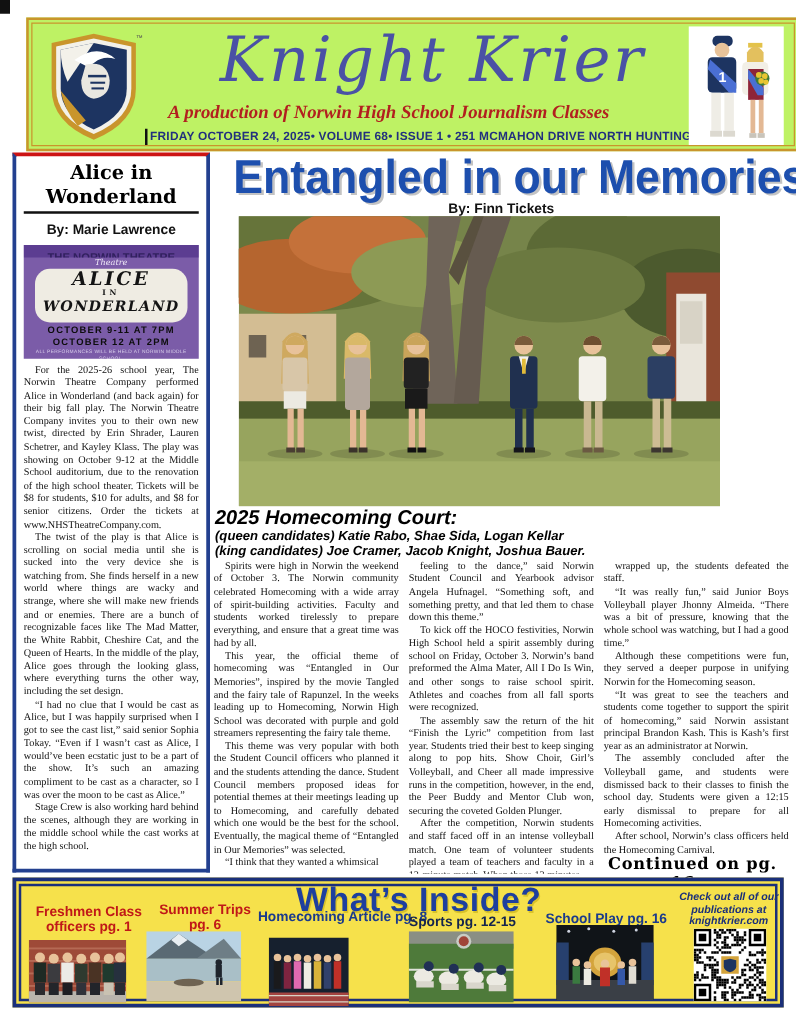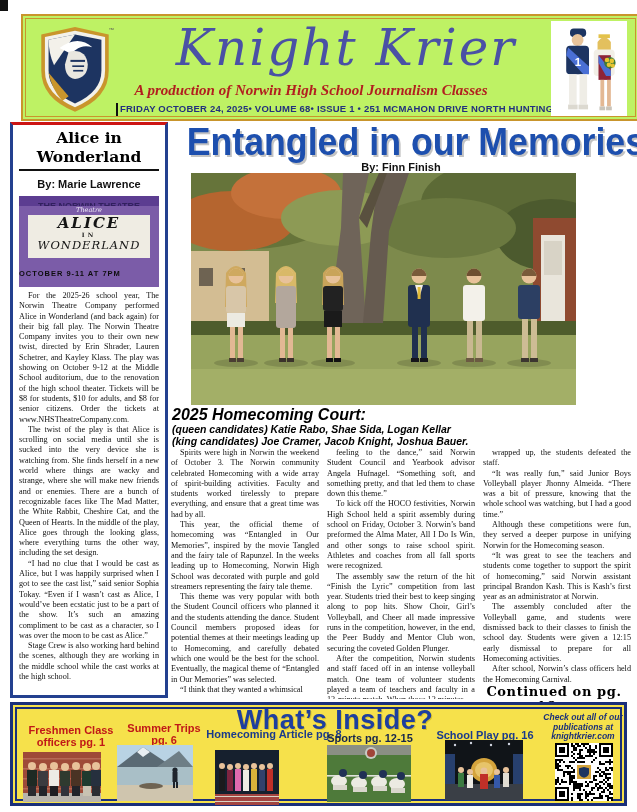--- a/index.html
+++ b/index.html
@@ -29,27 +29,27 @@
              border:3px solid #23408f;border-top:3px solid #cc1414;background:#fff;
              box-sizing:border-box;padding:3px 6px;}
   .alice-title{font-family:"DejaVu Serif",serif;font-weight:bold;font-size:15.5px;
                text-align:center;color:#000;border-bottom:2px solid #111;padding-bottom:3px;}
   .alice-byline{text-align:center;font-size:11px;font-weight:600;margin-top:7px;color:#111;}
   .poster{position:relative;margin:6px auto 0 auto;width:140px;height:91px;background:#7b5ca8;overflow:hidden;}
   .poster-head{height:10px;background:#5c3d91;overflow:hidden;color:#31205e;font-weight:bold;
                font-size:9px;text-align:center;line-height:20px;}
   .poster-presents{text-align:center;color:#efe9f7;font-family:"DejaVu Serif",serif;
                    font-style:italic;font-size:6.5px;line-height:8px;}
-  .poster-panel{margin:1px auto 0 auto;width:122px;height:43px;background:#efece3;border-radius:0;
+  .poster-panel{margin:1px auto 0 auto;width:122px;height:43px;background:#efece3;border-radius:12px;
                 text-align:center;color:#141414;font-family:"DejaVu Serif",serif;}
   .poster-panel .p1{font-size:15px;font-weight:bold;font-style:italic;line-height:17px;letter-spacing:2px;}
   .poster-panel .p2{font-size:6px;font-weight:bold;line-height:6px;letter-spacing:3px;}
-  .poster-panel .p3{font-size:11.5px;font-weight:normal;font-style:italic;line-height:14px;letter-spacing:1px;}
-  .poster-date{text-align:left;color:#0d0d0d;font-weight:bold;font-size:7.5px;
-               line-height:9px;letter-spacing:1px;margin-top:11px;}
+  .poster-panel .p3{font-size:11.5px;font-weight:bold;font-style:italic;line-height:14px;letter-spacing:1px;}
+  .poster-date{text-align:center;color:#0d0d0d;font-weight:bold;font-size:7.5px;
+               line-height:9px;letter-spacing:1px;margin-top:1px;}
   .poster-venue{text-align:center;color:#d9cfec;font-size:3.9px;line-height:6px;letter-spacing:.3px;}
   .alice-body{margin-top:4px;height:417px;overflow:hidden;
               font-family:"Liberation Serif",serif;font-size:8.2px;line-height:10.3px;
               text-align:justify;color:#111;}
   .alice-body p,.col p{margin:0;text-indent:9px;}
   .continued{font-family:"DejaVu Serif",serif;font-weight:bold;font-size:12.5px;
              letter-spacing:.6px;text-align:center;color:#000;}
   .alice-box .continued{margin-top:6px;}
 
   
@@ -162,21 +162,21 @@
     <div class="alice-body">
         <p>For the 2025-26 school year, The Norwin Theatre Company performed Alice in Wonderland (and back again) for their big fall play. The Norwin Theatre Company invites you to their own new twist, directed by Erin Shrader, Lauren Schetrer, and Kayley Klass. The play was showing on October 9-12 at the Middle School auditorium, due to the renovation of the high school theater. Tickets will be $8 for students, $10 for adults, and $8 for senior citizens. Order the tickets at www.NHSTheatreCompany.com.</p>
         <p>The twist of the play is that Alice is scrolling on social media until she is sucked into the very device she is watching from. She finds herself in a new world where things are wacky and strange, where she will make new friends and or enemies. There are a bunch of recognizable faces like The Mad Matter, the White Rabbit, Cheshire Cat, and the Queen of Hearts. In the middle of the play, Alice goes through the looking glass, where everything turns the other way, including the set design.</p>
         <p>“I had no clue that I would be cast as Alice, but I was happily surprised when I got to see the cast list,” said senior Sophia Tokay. “Even if I wasn’t cast as Alice, I would’ve been ecstatic just to be a part of the show. It’s such an amazing compliment to be cast as a character, so I was over the moon to be cast as Alice.”</p>
         <p>Stage Crew is also working hard behind the scenes, although they are working in the middle school while the cast works at the high school.</p>
       </div>
     <div class="continued">Continued on pg. 16...</div>
   </div>
 
   <div class="headline"><span>Entangled in our Memories</span></div>
-  <div class="main-byline">By: Finn Finish</div>
+  <div class="main-byline">By: Finn Tickets</div>
 
   <div class="photo-wrap">
     <svg class="court-photo" viewBox="0 0 385 232">
       <rect width="385" height="232" fill="#7d8a4c"></rect>
       <ellipse cx="60" cy="28" rx="95" ry="48" fill="#66743a"></ellipse>
       <ellipse cx="190" cy="14" rx="125" ry="52" fill="#76844a"></ellipse>
       <ellipse cx="320" cy="30" rx="90" ry="45" fill="#5c6a36"></ellipse>
       <ellipse cx="42" cy="48" rx="62" ry="30" fill="#b5652f"></ellipse>
       <ellipse cx="95" cy="20" rx="55" ry="26" fill="#c4713a"></ellipse>
       <ellipse cx="150" cy="45" rx="60" ry="28" fill="#8d9a55"></ellipse>

